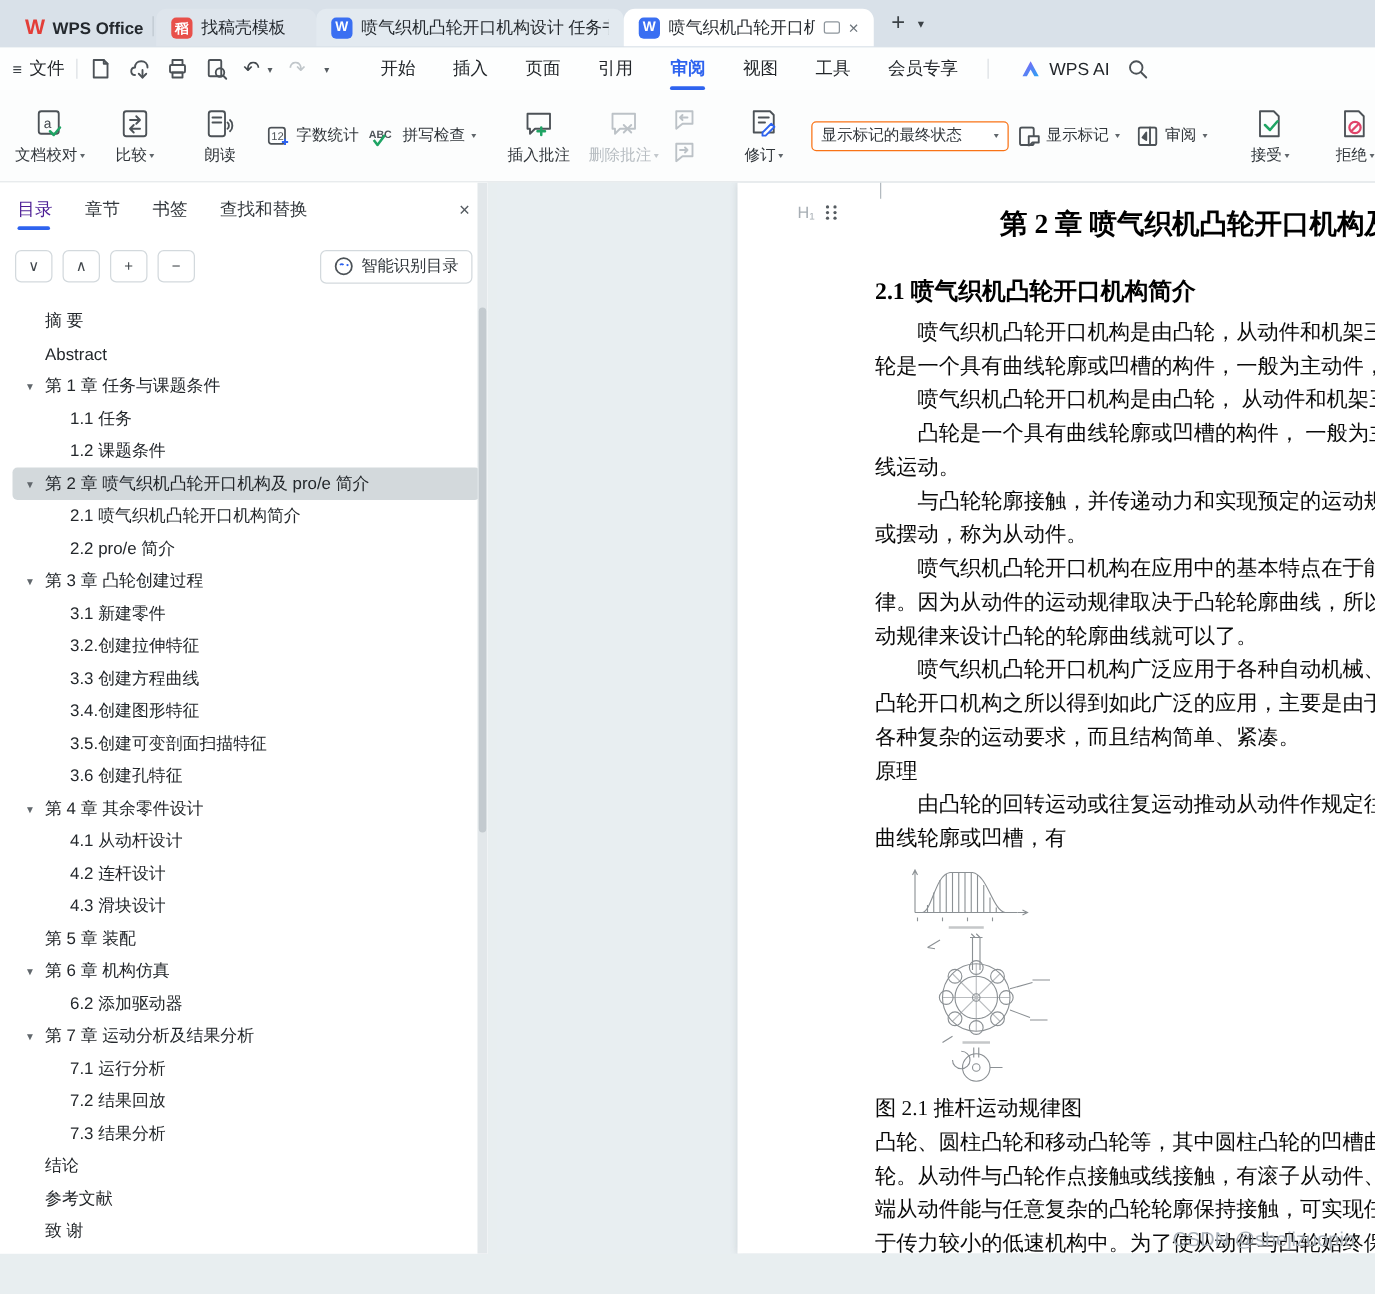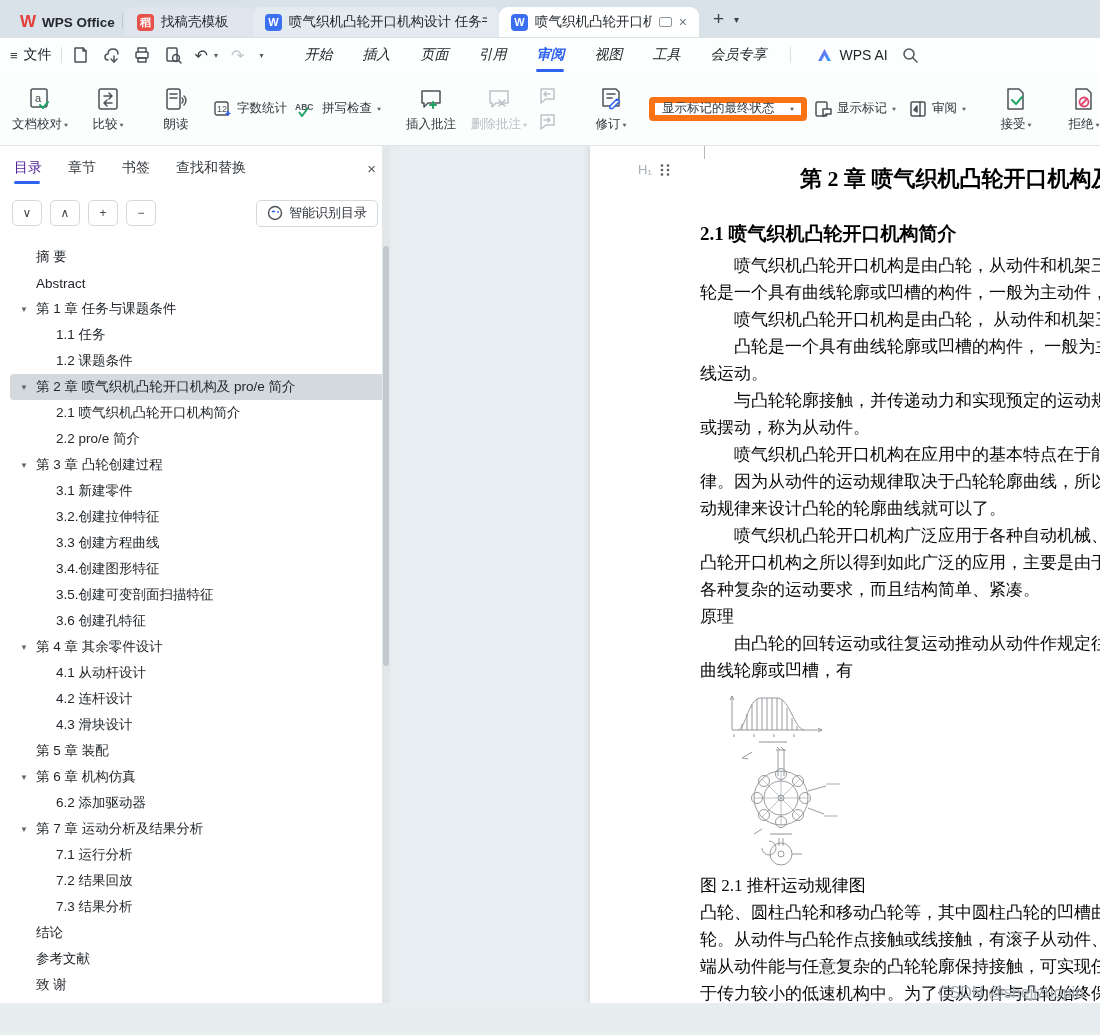--- a/index.html
+++ b/index.html
@@ -33,42 +33,42 @@
   
   .menubar { position:absolute; left:0; top:38px; width:1100px; height:34px;
     background:#fdfefe; display:flex; align-items:center; font-size:14px; color:#22262a; }
   .mb-file { display:flex; align-items:center; gap:6px; margin-left:10px; font-size:14px; }
   .mb-burger { font-size:13px; color:#3a4045; }
   .mb-divider { width:1px; height:16px; background:#dbe0e4; margin:0 9px; }
   .mb-icons { display:flex; align-items:center; gap:13px; }
   .mb-icons svg { display:block; }
   .mb-caret { font-size:8px; color:#555b60; margin-left:-7px; }
   .mb-tabs { display:flex; align-items:center; margin-left:26px; gap:0; }
-  .mb-tab { padding:6px 15px; position:relative; cursor:default;font-style:italic; }
+  .mb-tab { padding:6px 15px; position:relative; cursor:default; }
   .mb-tab.active { color:#2e63ef; font-weight:bold; }
   .mb-tab.active::after { content:""; position:absolute; left:15px; right:15px; bottom:-2px;
     height:3px; border-radius:2px; background:#2e63ef; }
   .mb-ai { display:flex; align-items:center; gap:6px; margin-left:16px; font-size:14px; }
   .mb-search { margin-left:14px; }
 
   
   .ribbon { position:absolute; left:0; top:72px; width:1100px; height:74px;
     background:#fcfdfd; border-bottom:1px solid #e1e5e8; display:flex; align-items:stretch; }
   .rb-group { display:flex; align-items:center; padding:0 6px; }
   .rb-sep { width:1px; background:#e4e8ea; margin:10px 2px; }
   .rb-big { width:68px; height:62px; display:flex; flex-direction:column; align-items:center;
     justify-content:center; gap:4px; font-size:12.5px; color:#31363b; border-radius:4px; }
   .rb-big .ic { height:28px; display:flex; align-items:flex-end; justify-content:center; }
   .rb-big.disabled { color:#b6bcc1; }
   .rb-lbl { display:flex; align-items:center; gap:2px; white-space:nowrap; }
   .rb-stack { display:flex; justify-content:center; gap:8px; font-size:12.5px; color:#31363b; }
   .rb-small { display:flex; align-items:center; gap:5px; white-space:nowrap; }
   .caret { font-size:8px; color:#60666b; transform:scaleY(.8); }
   .caret.dis { color:#c3c8cc; }
-  .rb-dropdown { width:158px; height:24px; border:6px solid #f97316; border-radius:4px;
+  .rb-dropdown { width:158px; height:24px; border:1px solid #f97316; border-radius:4px;
     background:#fff; display:flex; align-items:center; font-size:12.5px; color:#33383d;
     padding:0 7px; justify-content:space-between; }
   .arrow-col { display:flex; flex-direction:column; gap:9px; margin:0 4px; }
   .cn-ic { font-size:13px; color:#41474c; font-weight:bold; line-height:1; }
 
   
   .main { position:absolute; left:0; top:146px; width:1100px; height:857px; }
 
   
   .sidebar { position:absolute; left:0; top:0; width:390px; height:857px; background:#fff; overflow:hidden; }

